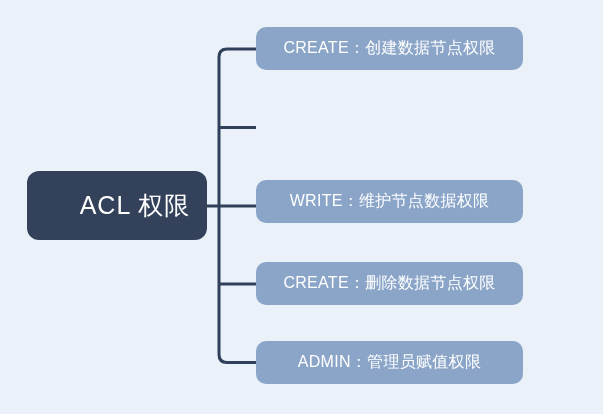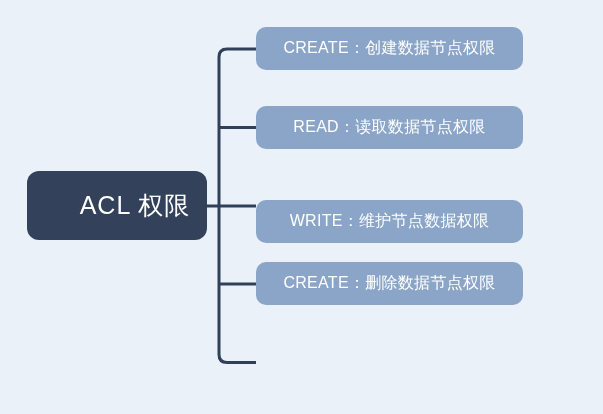--- a/index.html
+++ b/index.html
@@ -49,21 +49,21 @@
     left: 256px;
     width: 267px;
     height: 43px;
     background: var(--branch-fill);
     border-radius: 10px;
     font-size: 16px;
     letter-spacing: 0.3px;
   }
   .branch-create { top: 27px; }
   .branch-read   { top: 106px; }
-  .branch-write  { top: 200px; }
+  .branch-write  { top: 180px; }
   .branch-delete { top: 262px; }
   .branch-admin  { top: 341px; }
 </style>
 </head>
 <body>
 
 <div class="canvas">
 
   <svg class="connectors" width="603" height="414" viewBox="0 0 603 414" fill="none" stroke="#30405A" stroke-width="3">
 
@@ -77,26 +77,26 @@
   </svg>
 
   <div class="node root-node">
     <span>ACL 权限</span>
   </div>
 
   <div class="node branch-node branch-create">
     <span>CREATE：创建数据节点权限</span>
   </div>
 
-  <div class="node branch-node branch-read">
-    <span>READ：读取数据节点权限</span>
-  </div>
 
   <div class="node branch-node branch-write">
     <span>WRITE：维护节点数据权限</span>
   </div>
 
   <div class="node branch-node branch-delete">
     <span>CREATE：删除数据节点权限</span>
   </div>
 
+  <div class="node branch-node branch-admin">
+    <span>ADMIN：管理员赋值权限</span>
+  </div>
 
 </div>
 
 </body></html>

